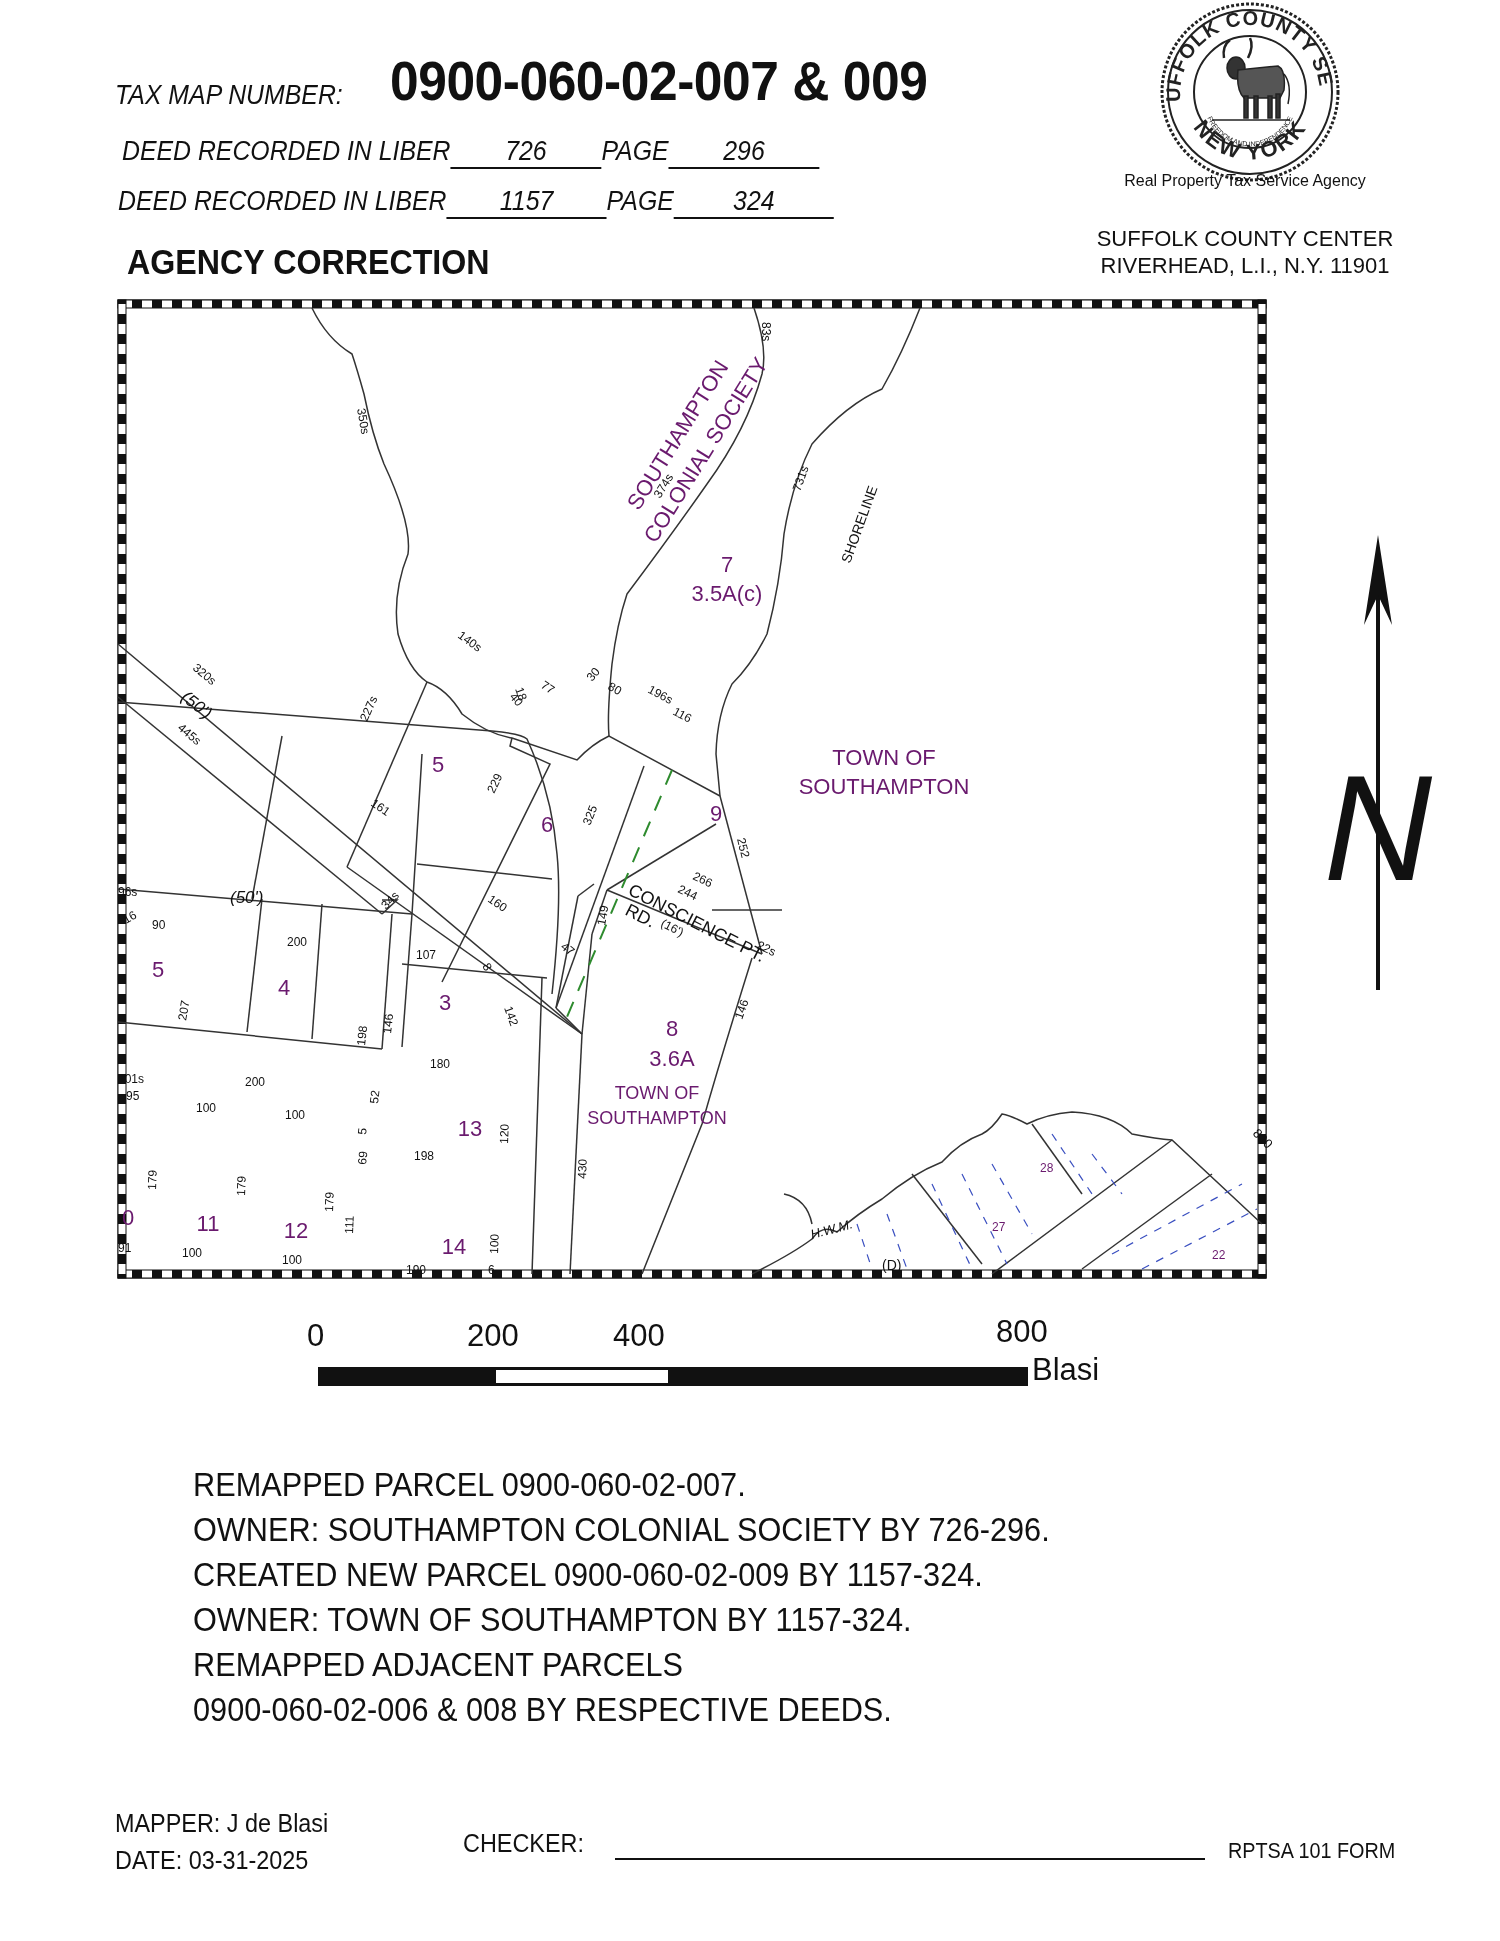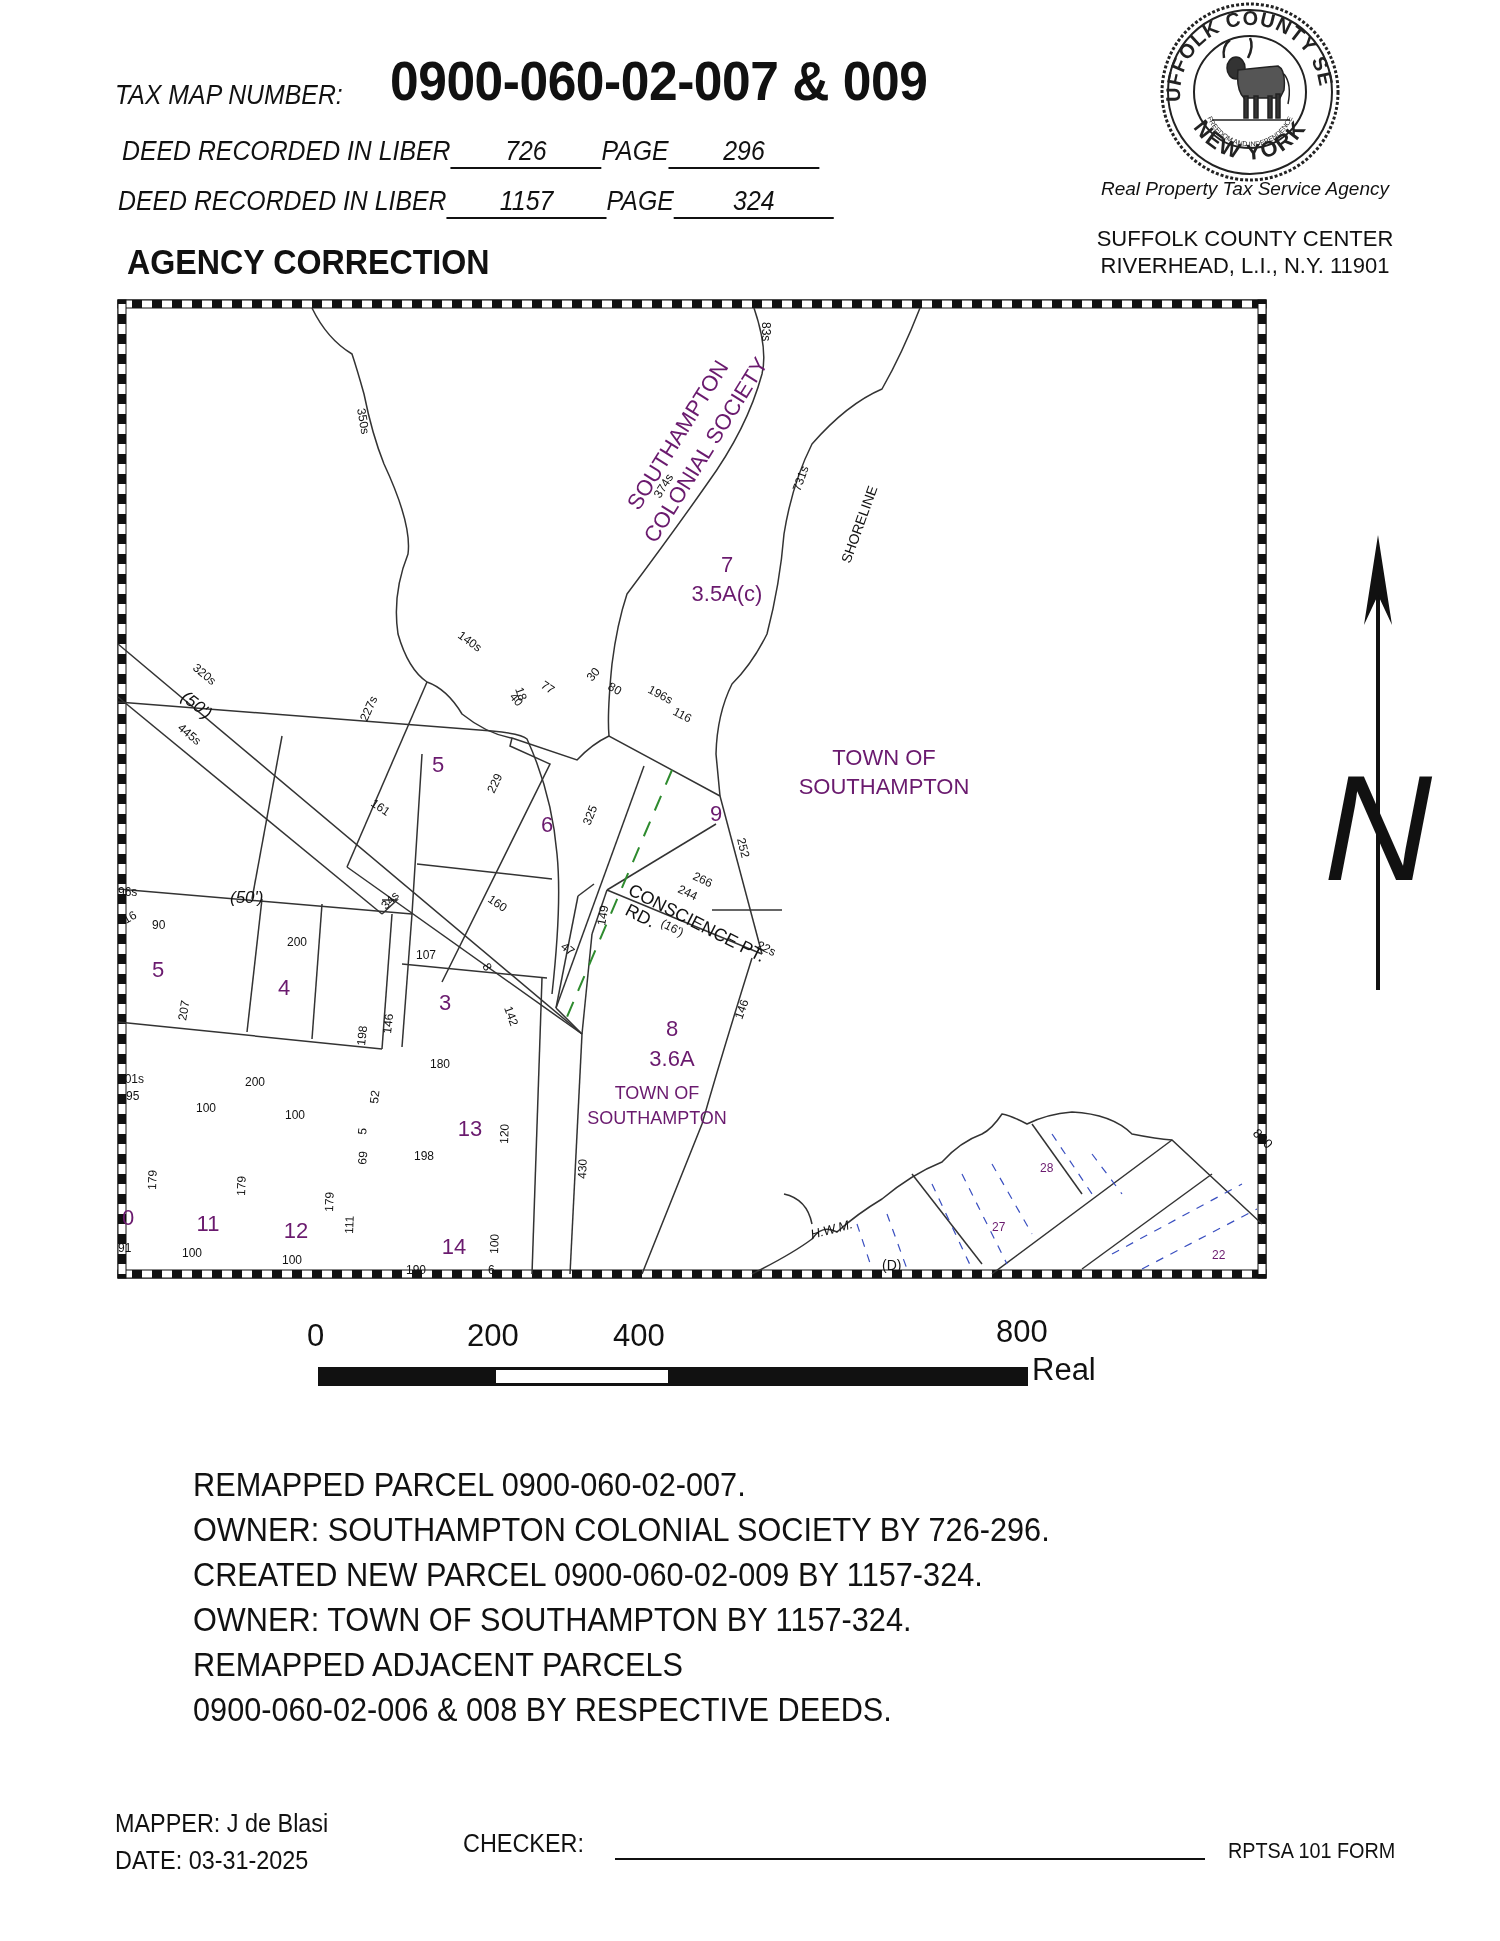--- a/index.html
+++ b/index.html
@@ -58,21 +58,21 @@
     <path d="M 88 70 L 128 66 Q 136 70 134 90 L 130 98 L 94 98 Q 86 90 88 70 Z" fill="#555"></path>
     <rect x="94" y="96" width="4" height="22"></rect>
     <rect x="104" y="96" width="4" height="22"></rect>
     <rect x="118" y="96" width="4" height="22"></rect>
     <rect x="126" y="94" width="4" height="24"></rect>
     <path d="M 134 74 Q 142 84 138 104" fill="none"></path>
   </g>
   <line x1="62" y1="120" x2="140" y2="120" stroke="#222" stroke-width="1.5"></line>
 </svg>
 
-<div class="abs agency" style="left:1040px; top:178px; width:410px; font-size:19px;font-style:italic;">Real Property Tax Service Agency</div>
+<div class="abs agency" style="left:1040px; top:172px; width:410px; font-size:16px;">Real Property Tax Service Agency</div>
 <div class="abs agency" style="left:1040px; top:226px; width:410px;">SUFFOLK COUNTY CENTER</div>
 <div class="abs agency" style="left:1040px; top:253px; width:410px;text-align:center;">RIVERHEAD, L.I., N.Y. 11901</div>
 
 <div class="map-wrap">
 <svg width="1160" height="990" viewBox="0 0 1160 990">
   <defs>
     <pattern id="chk" width="20" height="20" patternUnits="userSpaceOnUse">
       <rect width="10" height="20" fill="#111"></rect>
           <rect x="10" width="10" height="20" fill="#fff"></rect>
     </pattern>
@@ -281,21 +281,21 @@
 </svg>
 
 <div>
   <div class="abs scale-lbl" style="left:307px; top:1318px;">0</div>
   <div class="abs scale-lbl" style="left:467px; top:1318px;">200</div>
   <div class="abs scale-lbl" style="left:613px; top:1318px;">400</div>
   <div class="abs scale-lbl" style="left:996px; top:1314px;">800</div>
   <div class="abs" style="left:318px; top:1367px; width:710px; height:19px; background:#111;">
     <div style="position:absolute; left:178px; top:3px; width:172px; height:13px; background:#fff;"></div>
   </div>
-  <div class="abs scale-lbl" style="left:1032px; top:1352px;">Real</div>
+  <div class="abs scale-lbl" style="left:1032px; top:1352px;">Blasi</div>
 </div>
 
 <div>
   <div class="abs note" style="left:193px; top:1466px;">REMAPPED PARCEL 0900-060-02-007.</div>
   <div class="abs note" style="left:193px; top:1511px;">OWNER: SOUTHAMPTON COLONIAL SOCIETY BY 726-296.</div>
   <div class="abs note" style="left:193px; top:1556px;">CREATED NEW PARCEL 0900-060-02-009 BY 1157-324.</div>
   <div class="abs note" style="left:193px; top:1601px;">OWNER: TOWN OF SOUTHAMPTON BY 1157-324.</div>
   <div class="abs note" style="left:193px; top:1646px;">REMAPPED ADJACENT PARCELS</div>
   <div class="abs note" style="left:193px; top:1691px;">0900-060-02-006 &amp; 008 BY RESPECTIVE DEEDS.</div>
 </div>

